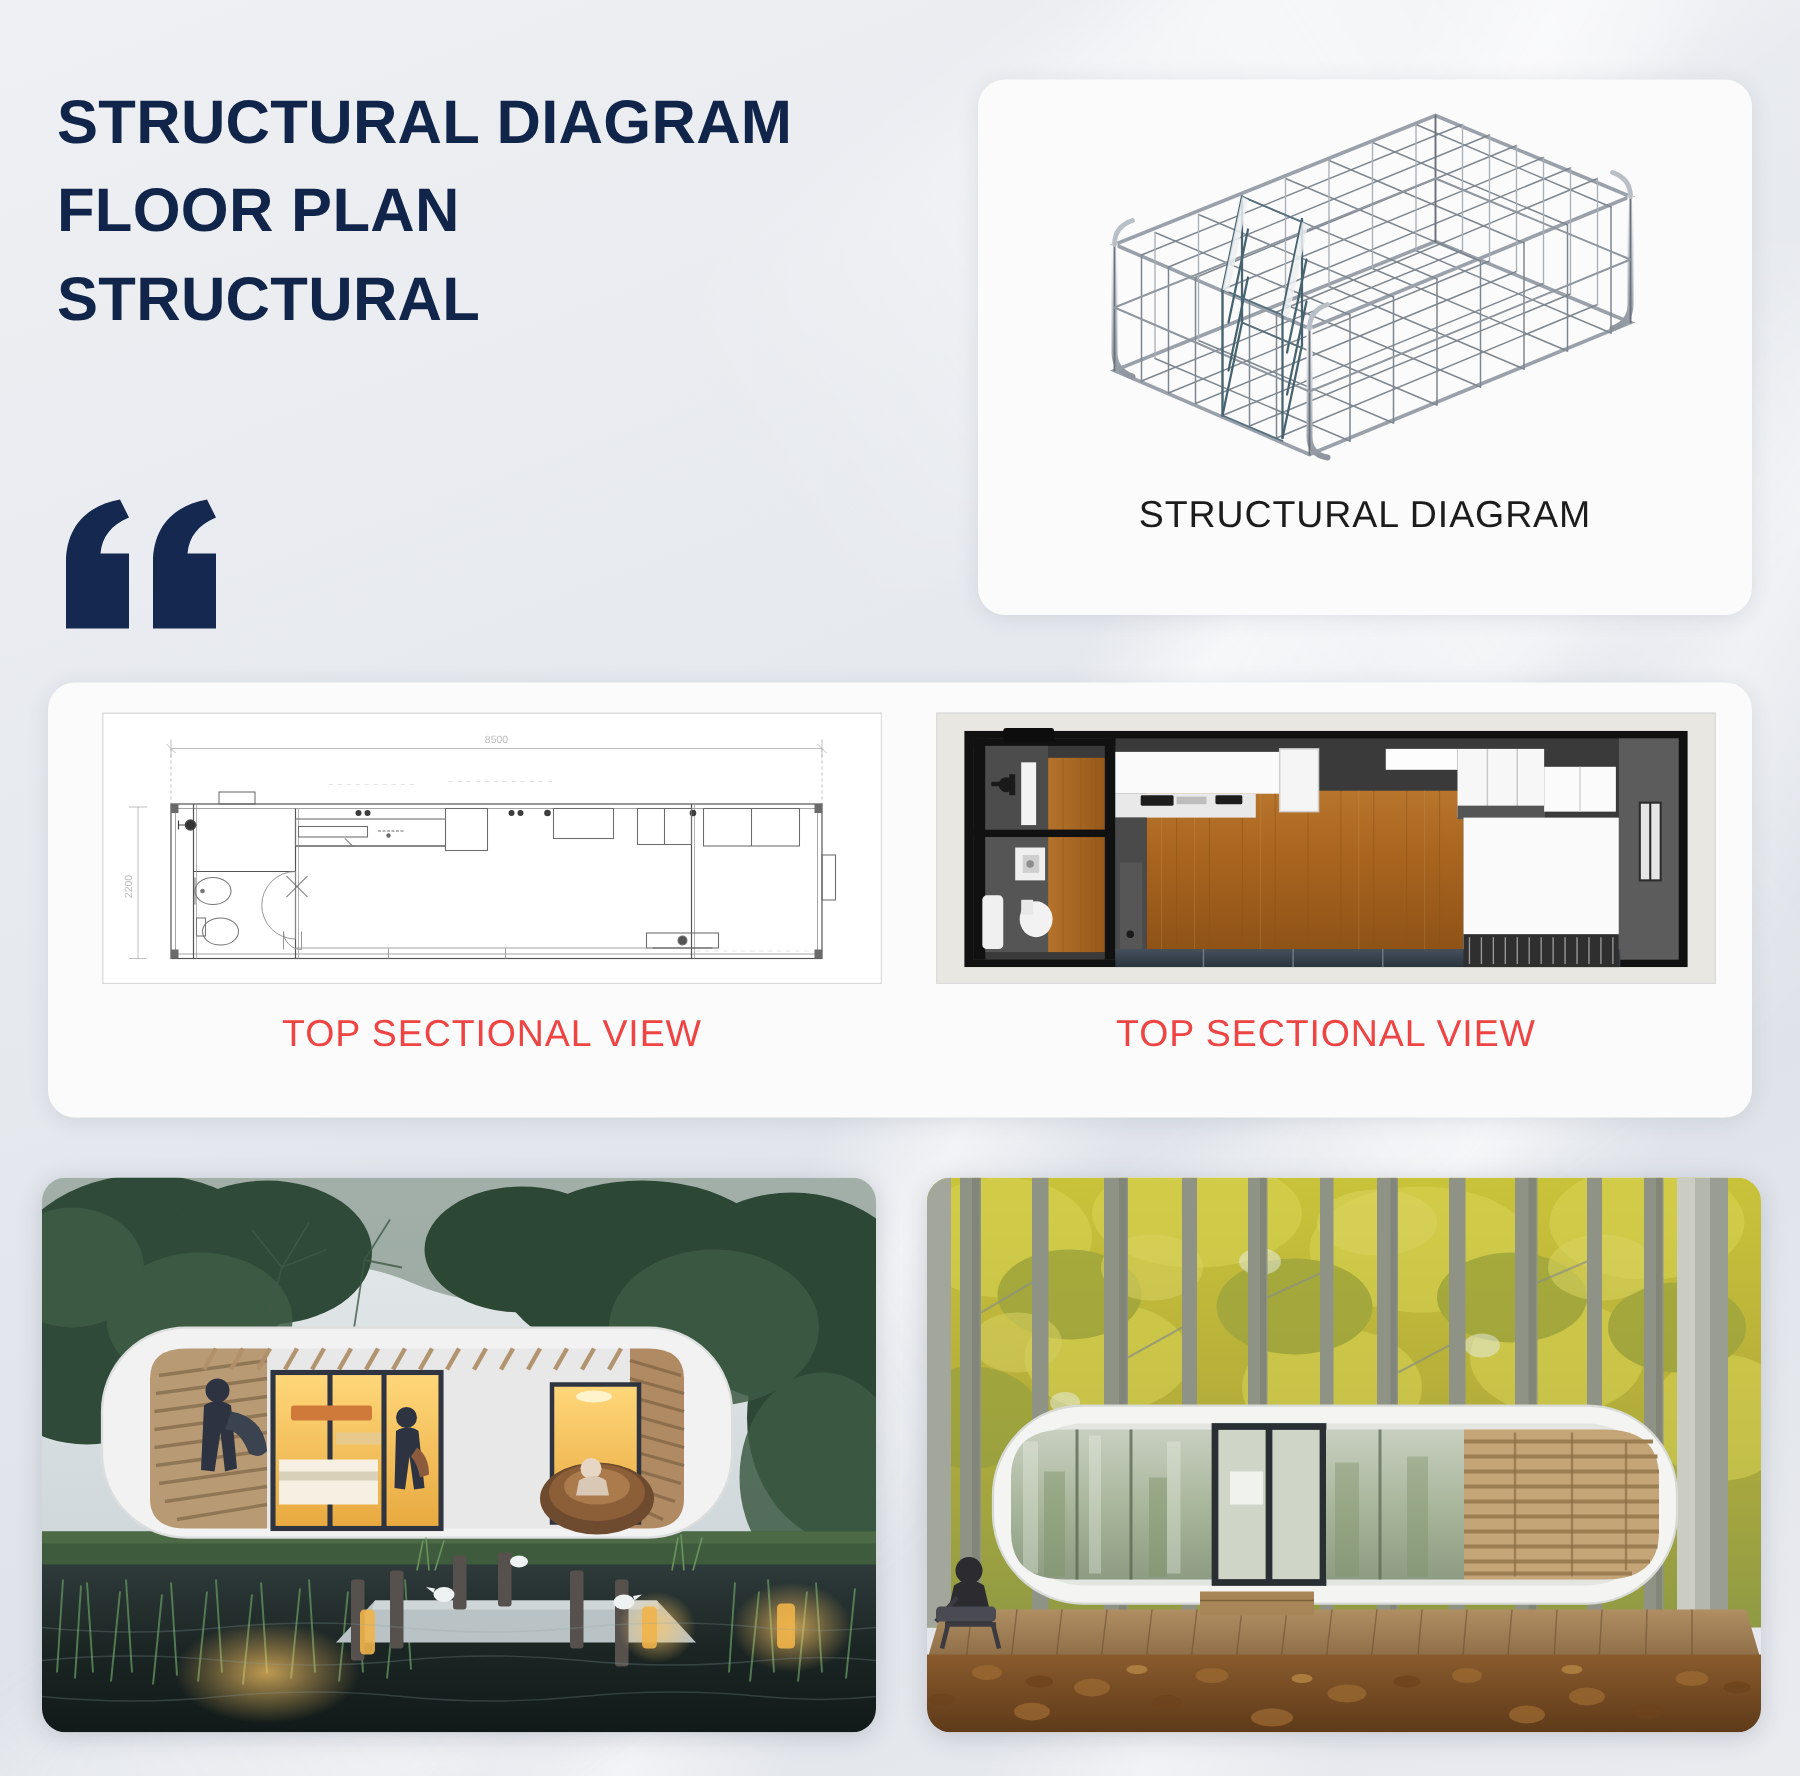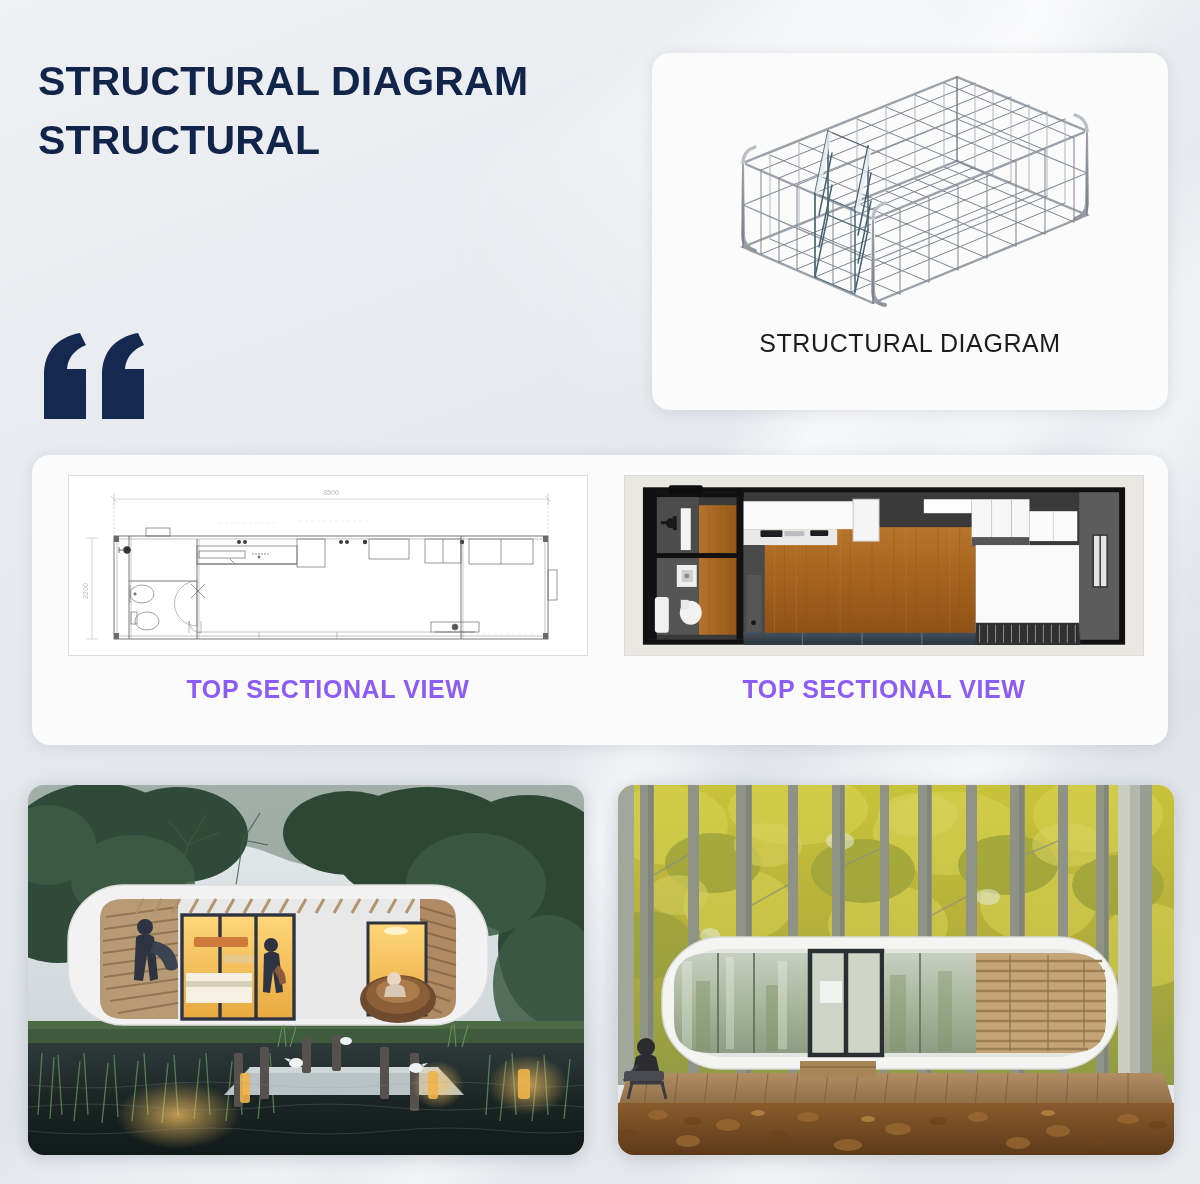--- a/index.html
+++ b/index.html
@@ -48,21 +48,21 @@
   #structural-figure{width:430px;height:268px;margin-top:12px;}
   #structural-caption{font-size:25px;color:#1c1c1c;letter-spacing:.6px;margin-top:-4px;}
 
   
   #card-plans{left:32px;top:455px;width:1136px;height:290px;}
   .plan-block{position:absolute;top:20px;}
   #plan-left{left:36px;width:520px;}
   #plan-right{left:592px;width:520px;}
   .plan-frame{width:520px;height:181px;background:#fff;border:1px solid #dcdcdc;
               box-sizing:border-box;overflow:hidden;position:relative;}
-  .plan-caption{text-align:center;font-size:25px;color:#8b5cf6;letter-spacing:.6px;margin-top:19px;font-weight:bold;}
+  .plan-caption{text-align:center;font-size:25px;color:#ef4444;letter-spacing:.6px;margin-top:19px;}
 
   
   #render-frame{background:#e7e5e0;display:flex;align-items:center;justify-content:center;}
   #render-svg{display:block;}
 
   
   .photo-card{position:absolute;border-radius:16px;overflow:hidden;
               box-shadow:0 3px 16px rgba(40,50,70,.18);}
   #photo-lake{left:28px;top:785px;width:556px;height:370px;}
   #photo-forest{left:618px;top:785px;width:556px;height:370px;}
@@ -73,20 +73,21 @@
 
 <div id="page">
 
   <div class="bg-streak s1"></div>
   <div class="bg-streak s2"></div>
   <div class="bg-streak s4"></div>
   <div class="bg-streak s3"></div>
 
   <div id="headline">
     <span class="ln">STRUCTURAL DIAGRAM</span>
+    <span class="ln">FLOOR PLAN</span>
     <span class="ln">STRUCTURAL</span>
   </div>
 
   <div id="quote-mark">
     <svg width="110" height="90" viewBox="0 0 110 90">
       <path d="M4 88 V44 C4 20 18 6 40 2 L46 14 C34 19 28 27 27 38 L46 38 V88 Z" fill="#15284f"></path>
       <path d="M62 88 V44 C62 20 76 6 98 2 L104 14 C92 19 86 27 85 38 L104 38 V88 Z" fill="#15284f"></path>
     </svg>
   </div>
 

